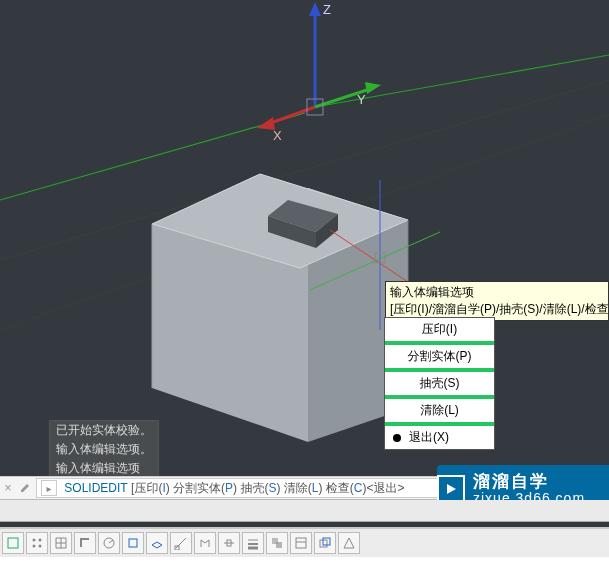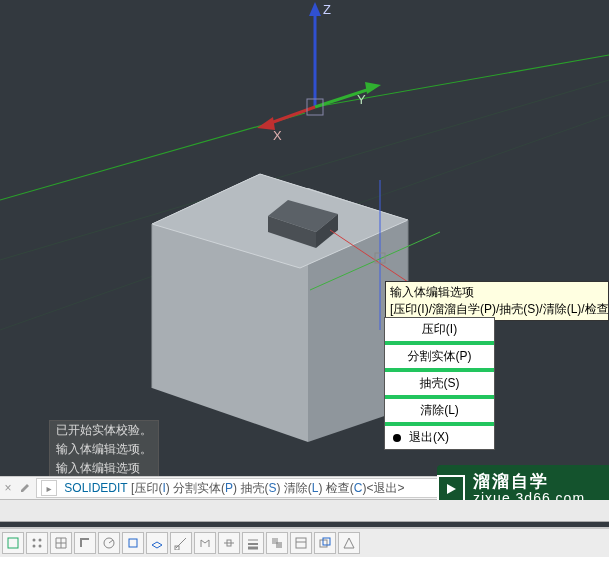--- a/index.html
+++ b/index.html
@@ -99,21 +99,21 @@
     }
     .option-menu .opt:last-child { border-bottom: none; }
     .option-menu .opt .bullet { display:inline-block; width:8px; height:8px; border-radius:50%; background:transparent; }
     .option-menu .opt.last { display:flex; align-items:center; gap:8px; padding-left:8px; text-align:left;}
     .option-menu .opt.last .bullet { background:#000; }
     
     .watermark {
       position: absolute;
       right: 0; top: 465px;
       width: 172px; height: 48px;
-      background: #14532d;
+      background: #0369a1;
       border-top-left-radius: 4px;
       display: flex; align-items: center;
       gap: 8px;
     }
     .watermark .play {
       width: 28px; height: 28px;
       border: 2px solid #fff;
       display:flex; align-items:center; justify-content:center;
     }
     .watermark .txt { color:#fff; display:flex; flex-direction:column; line-height:1.05; }

